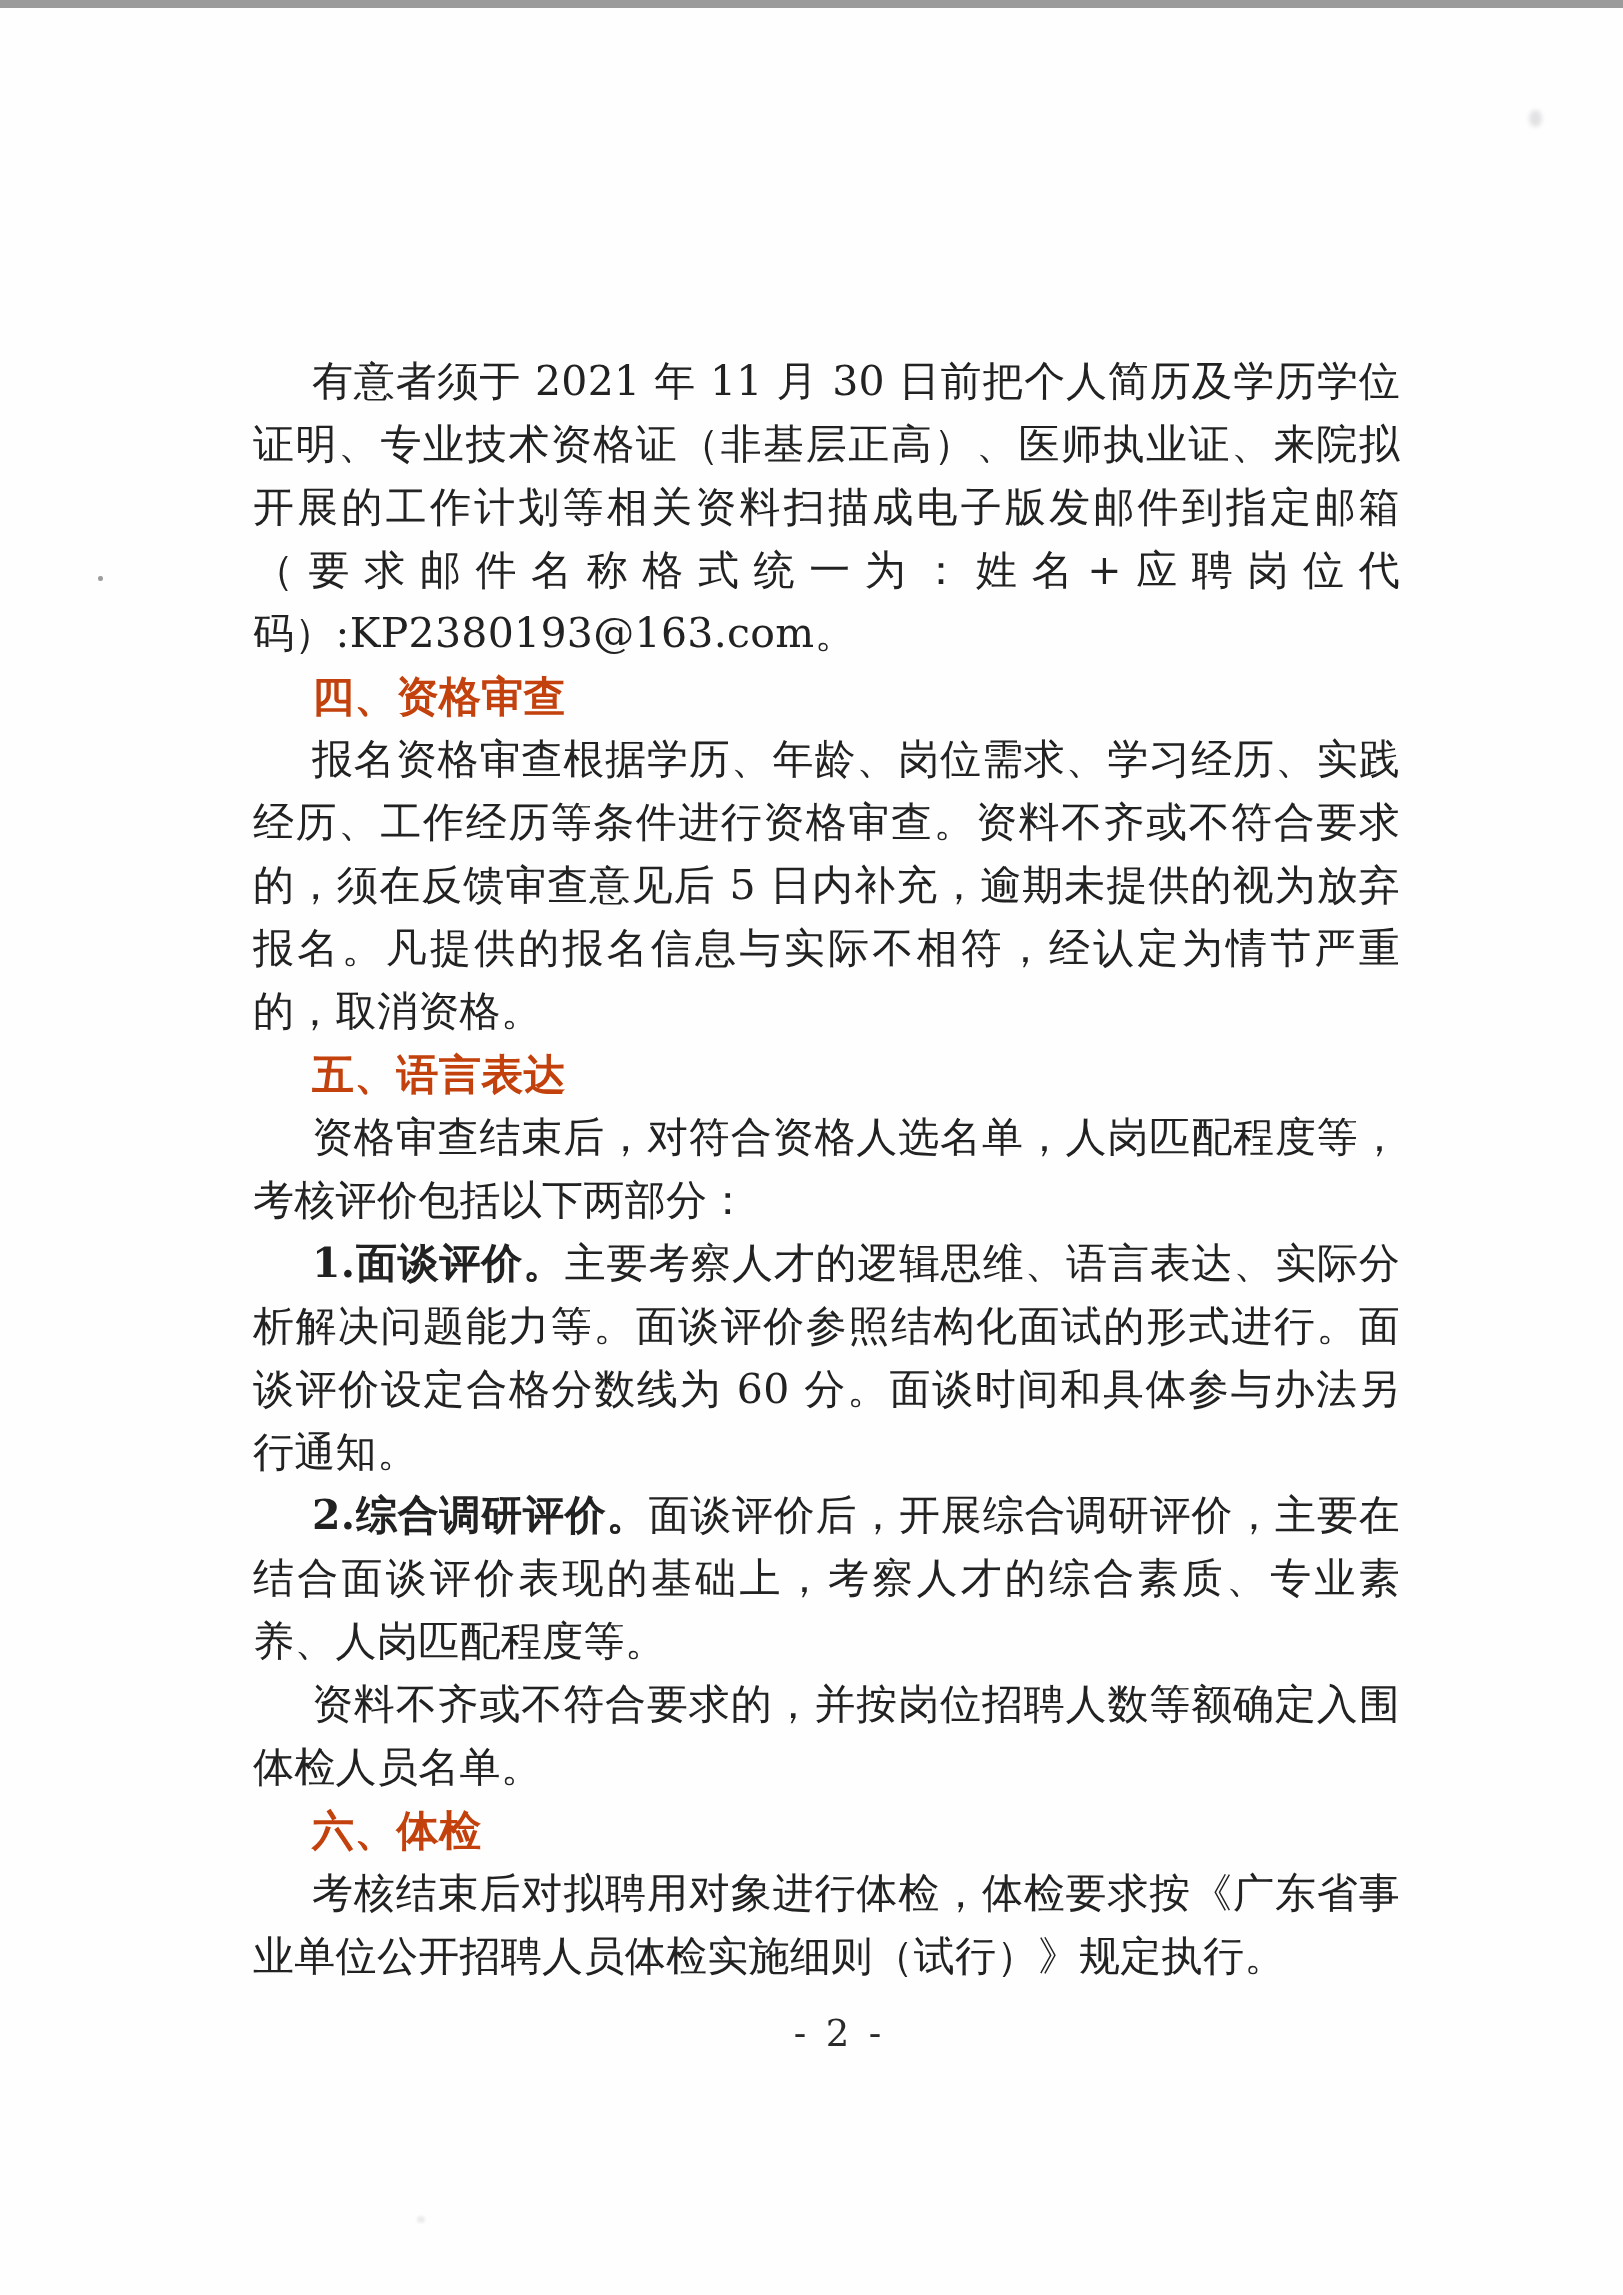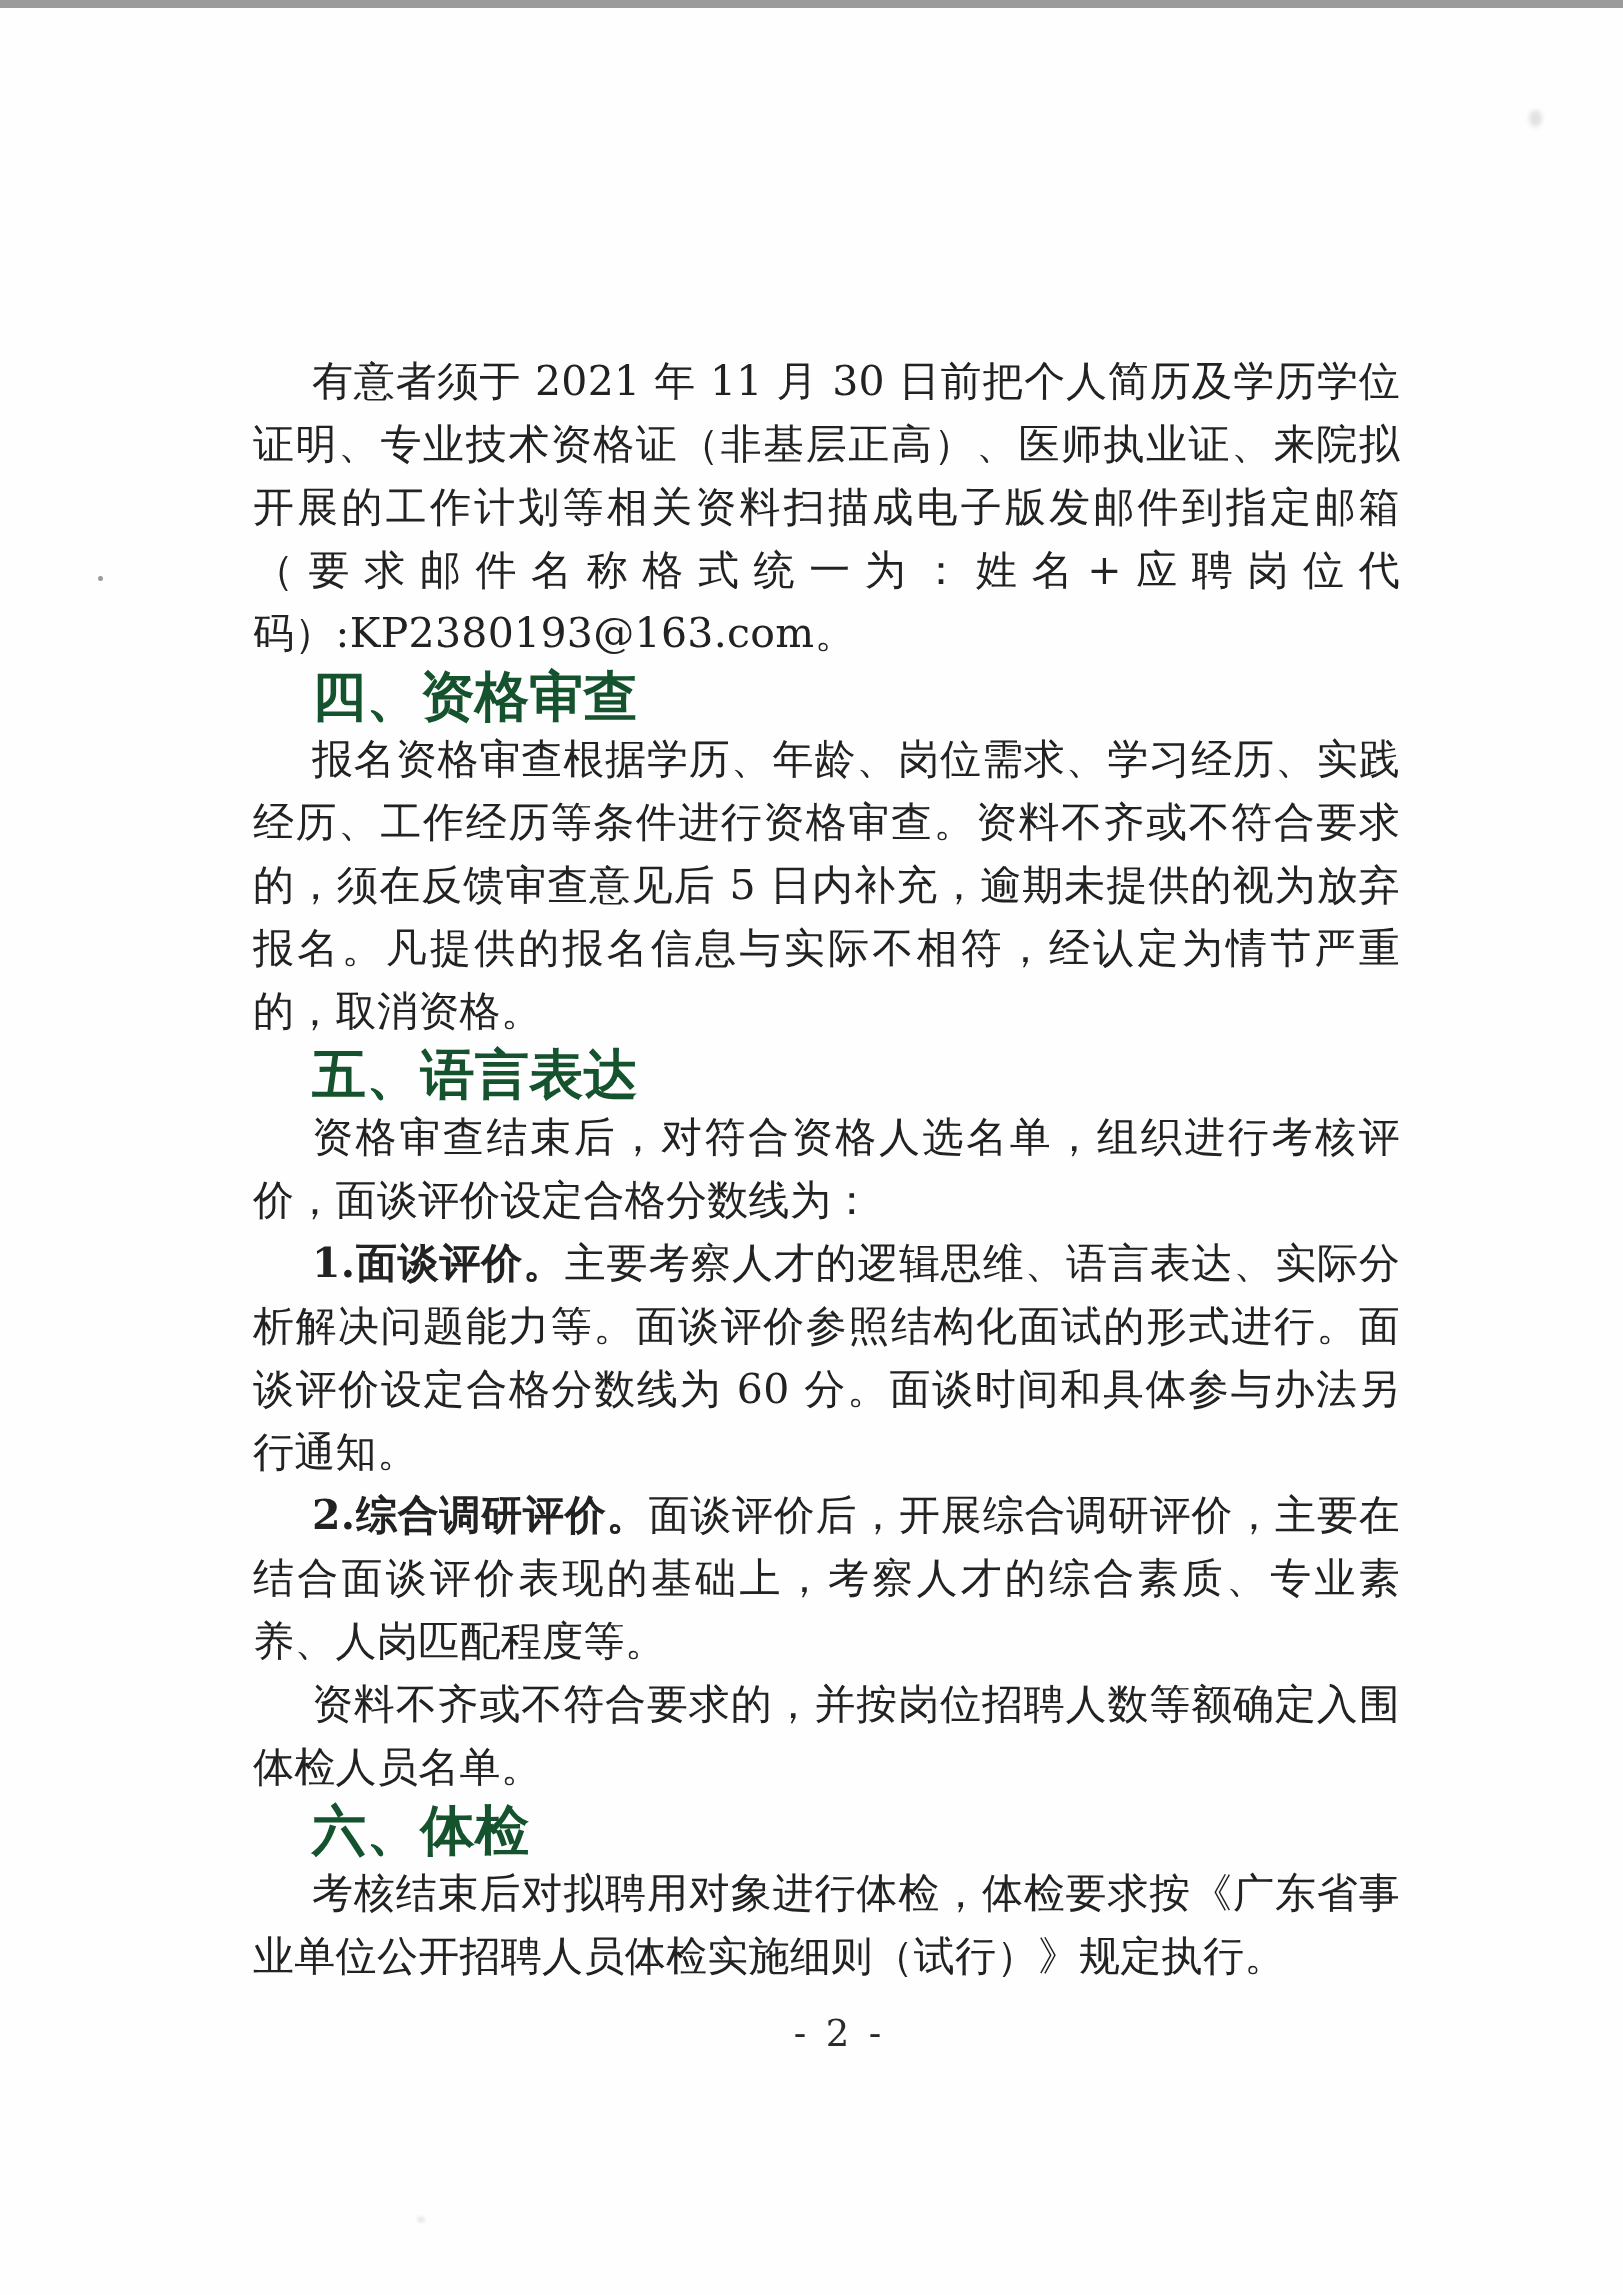--- a/index.html
+++ b/index.html
@@ -29,25 +29,25 @@
   }
 
   .content p {
     margin: 0;
     text-indent: 59px;
     word-break: break-word;
   }
 
   .content h2 {
     margin: 0;
-    font-size: 54px;
+    font-size: 42px;
     font-weight: 700;
     line-height: 63px;
     text-indent: 59px;
-    color: #14532d;
+    color: #c2410c;
   }
 
   .lead { font-weight: 700; }
 
   .page-number {
     position: absolute;
     top: 2004px;
     left: 0;
     width: 100%;
     text-align: center;
@@ -71,21 +71,21 @@
   <div class="content">
 
     <p>有意者须于 2021 年 11 月 30 日前把个人简历及学历学位证明、专业技术资格证（非基层正高）、医师执业证、来院拟开展的工作计划等相关资料扫描成电子版发邮件到指定邮箱（要求邮件名称格式统一为：姓名+应聘岗位代码）:KP2380193@163.com。</p>
 
     <h2>四、资格审查</h2>
 
     <p>报名资格审查根据学历、年龄、岗位需求、学习经历、实践经历、工作经历等条件进行资格审查。资料不齐或不符合要求的，须在反馈审查意见后 5 日内补充，逾期未提供的视为放弃报名。凡提供的报名信息与实际不相符，经认定为情节严重的，取消资格。</p>
 
     <h2>五、语言表达</h2>
 
-    <p>资格审查结束后，对符合资格人选名单，组织进行考核评价，面谈评价设定合格分数线为：</p>
+    <p>资格审查结束后，对符合资格人选名单，人岗匹配程度等，考核评价包括以下两部分：</p>
 
     <p><span class="lead">1.面谈评价。</span><span>主要考察人才的逻辑思维、语言表达、实际分析解决问题能力等。面谈评价参照结构化面试的形式进行。面谈评价设定合格分数线为 60 分。面谈时间和具体参与办法另行通知。</span></p>
 
     <p><span class="lead">2.综合调研评价。</span><span>面谈评价后，开展综合调研评价，主要在结合面谈评价表现的基础上，考察人才的综合素质、专业素养、人岗匹配程度等。</span></p>
 
     <p>资料不齐或不符合要求的，并按岗位招聘人数等额确定入围体检人员名单。</p>
 
     <h2>六、体检</h2>
 
     <p>考核结束后对拟聘用对象进行体检，体检要求按《广东省事业单位公开招聘人员体检实施细则（试行）》规定执行。</p>

